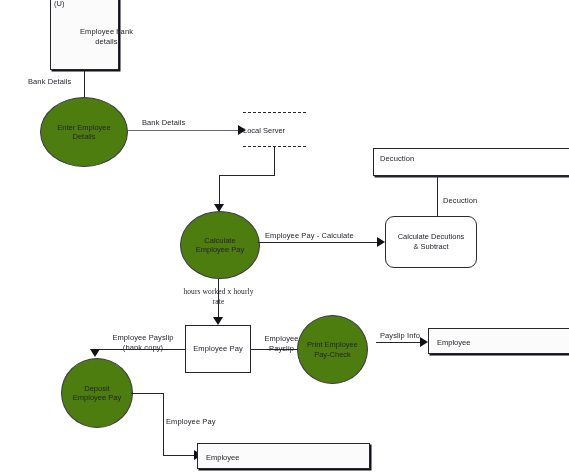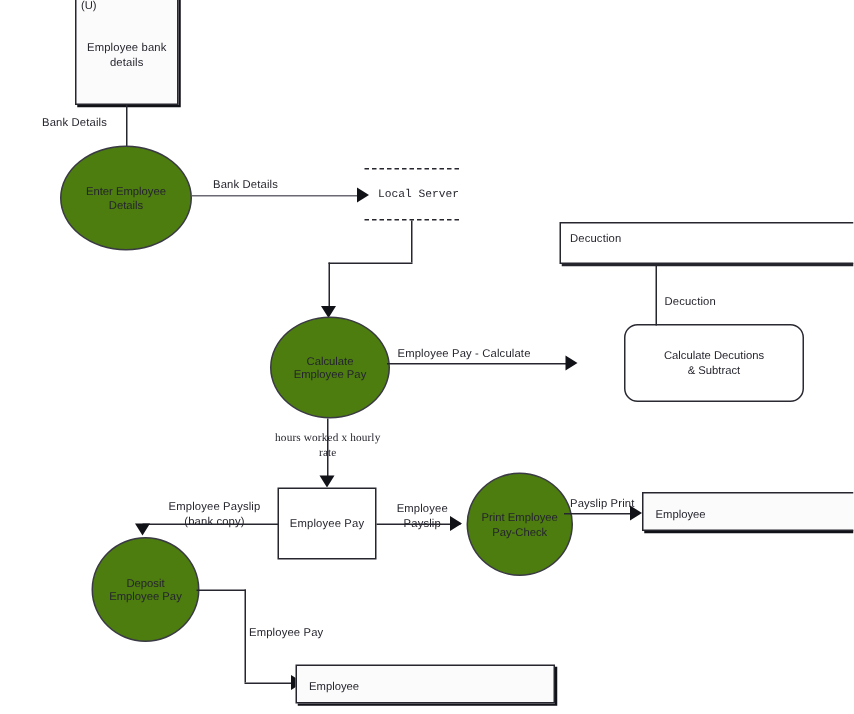--- a/index.html
+++ b/index.html
@@ -107,24 +107,23 @@
     height: 0;
   }
   .datastore .ds-t { top: 0; }
   .datastore .ds-b { bottom: 0; }
   .datastore .ds-text {
     position: absolute;
     left: 0;
     right: 0;
     top: 50%;
     transform: translateY(-50%);
-    text-align: right;
-    font-size: 7.5px;
-    color: #25252e;
-    font-family: Liberation Mono, monospace;
+    text-align: left;
+    font-size: 7.5px;
+    color: #25252e;
   }
   .ln-h {
     position: absolute;
     height: 0;
     border-top: 1px solid #26262f;
   }
   .ln-v {
     position: absolute;
     width: 0;
     border-left: 1px solid #26262f;
@@ -156,21 +155,21 @@
   }
 </style>
 </head>
 <body>
 
 <div id="canvas">
 
   <div class="ext-entity" style="left:50px; top:-4px; width:69px; height:74px;">
     <span class="et" style="top:2px; left:3px;">(U)</span>
   </div>
-  <div class="node-label" style="left:50px; top:27px; width:69px;">Employee bank
+  <div class="node-label" style="left:50px; top:27px; width:69px;padding-left:22px;">Employee bank
 details</div>
 
   <div class="ln-v" style="left:84px; top:70px; height:28px;"></div>
   <div class="flow-label" style="left:28px; top:77px;">Bank Details</div>
 
   <div class="circle" style="left:40px; top:97px; width:88px; height:70px;">
     <span class="ct">Enter Employee
 Details</span>
   </div>
 
@@ -191,21 +190,21 @@
 
   <div class="circle" style="left:180px; top:211px; width:80px; height:68px;">
     <span class="ct">Calculate
 Employee Pay</span>
   </div>
 
   <div class="ln-h" style="left:258px; top:242px; width:120px;"></div>
   <div class="arrow arrow-right" style="left:377px; top:237px;"></div>
   <div class="flow-label" style="left:265px; top:231px;">Employee Pay - Calculate</div>
 
-  <div class="rounded-box" style="left:385px; top:216px; width:120px; height:52px;margin-left:31px;">
+  <div class="rounded-box" style="left:385px; top:216px; width:92px; height:52px;">
     <span class="ct">Calculate Decutions
 &amp; Subtract</span>
   </div>
 
   <div class="ln-v" style="left:437px; top:176px; height:41px;"></div>
   <div class="arrow arrow-up" style="left:432px; top:169px;"></div>
   <div class="flow-label" style="left:443px; top:196px;">Decuction</div>
 
   <div class="source-box" style="left:373px; top:148px; width:205px; height:28px;">
   </div>
@@ -228,28 +227,28 @@
   <div class="circle" style="left:61px; top:358px; width:72px; height:70px;">
     <span class="ct">Deposit
 Employee Pay</span>
   </div>
 
   <div class="ln-h" style="left:251px; top:349px; width:56px;"></div>
   <div class="arrow arrow-right" style="left:300px; top:344px;"></div>
   <div class="flow-label" style="left:258px; top:334px; width:47px; text-align:center;">Employee
 Payslip</div>
 
-  <div class="circle" style="left:311px; top:315px; width:71px; height:69px;">
+  <div class="circle" style="left:297px; top:315px; width:71px; height:69px;">
     <span class="ct">Print Employee
 Pay-Check</span>
   </div>
 
   <div class="ln-h" style="left:376px; top:342px; width:45px;"></div>
   <div class="arrow arrow-right" style="left:420px; top:337px;"></div>
-  <div class="flow-label" style="left:380px; top:331px;">Payslip Print</div>
+  <div class="flow-label" style="left:380px; top:331px;">Payslip Info</div>
 
   <div class="ext-entity" style="left:428px; top:328px; width:150px; height:26px;">
     <span class="et" style="top:9px;">Employee</span>
   </div>
 
   <div class="ln-h" style="left:131px; top:393px; width:33px;"></div>
   <div class="ln-v" style="left:163px; top:393px; height:62px;"></div>
   <div class="ln-h" style="left:163px; top:455px; width:33px;"></div>
   <div class="arrow arrow-right" style="left:194px; top:450px;"></div>
   <div class="flow-label" style="left:166px; top:417px;">Employee Pay</div>

